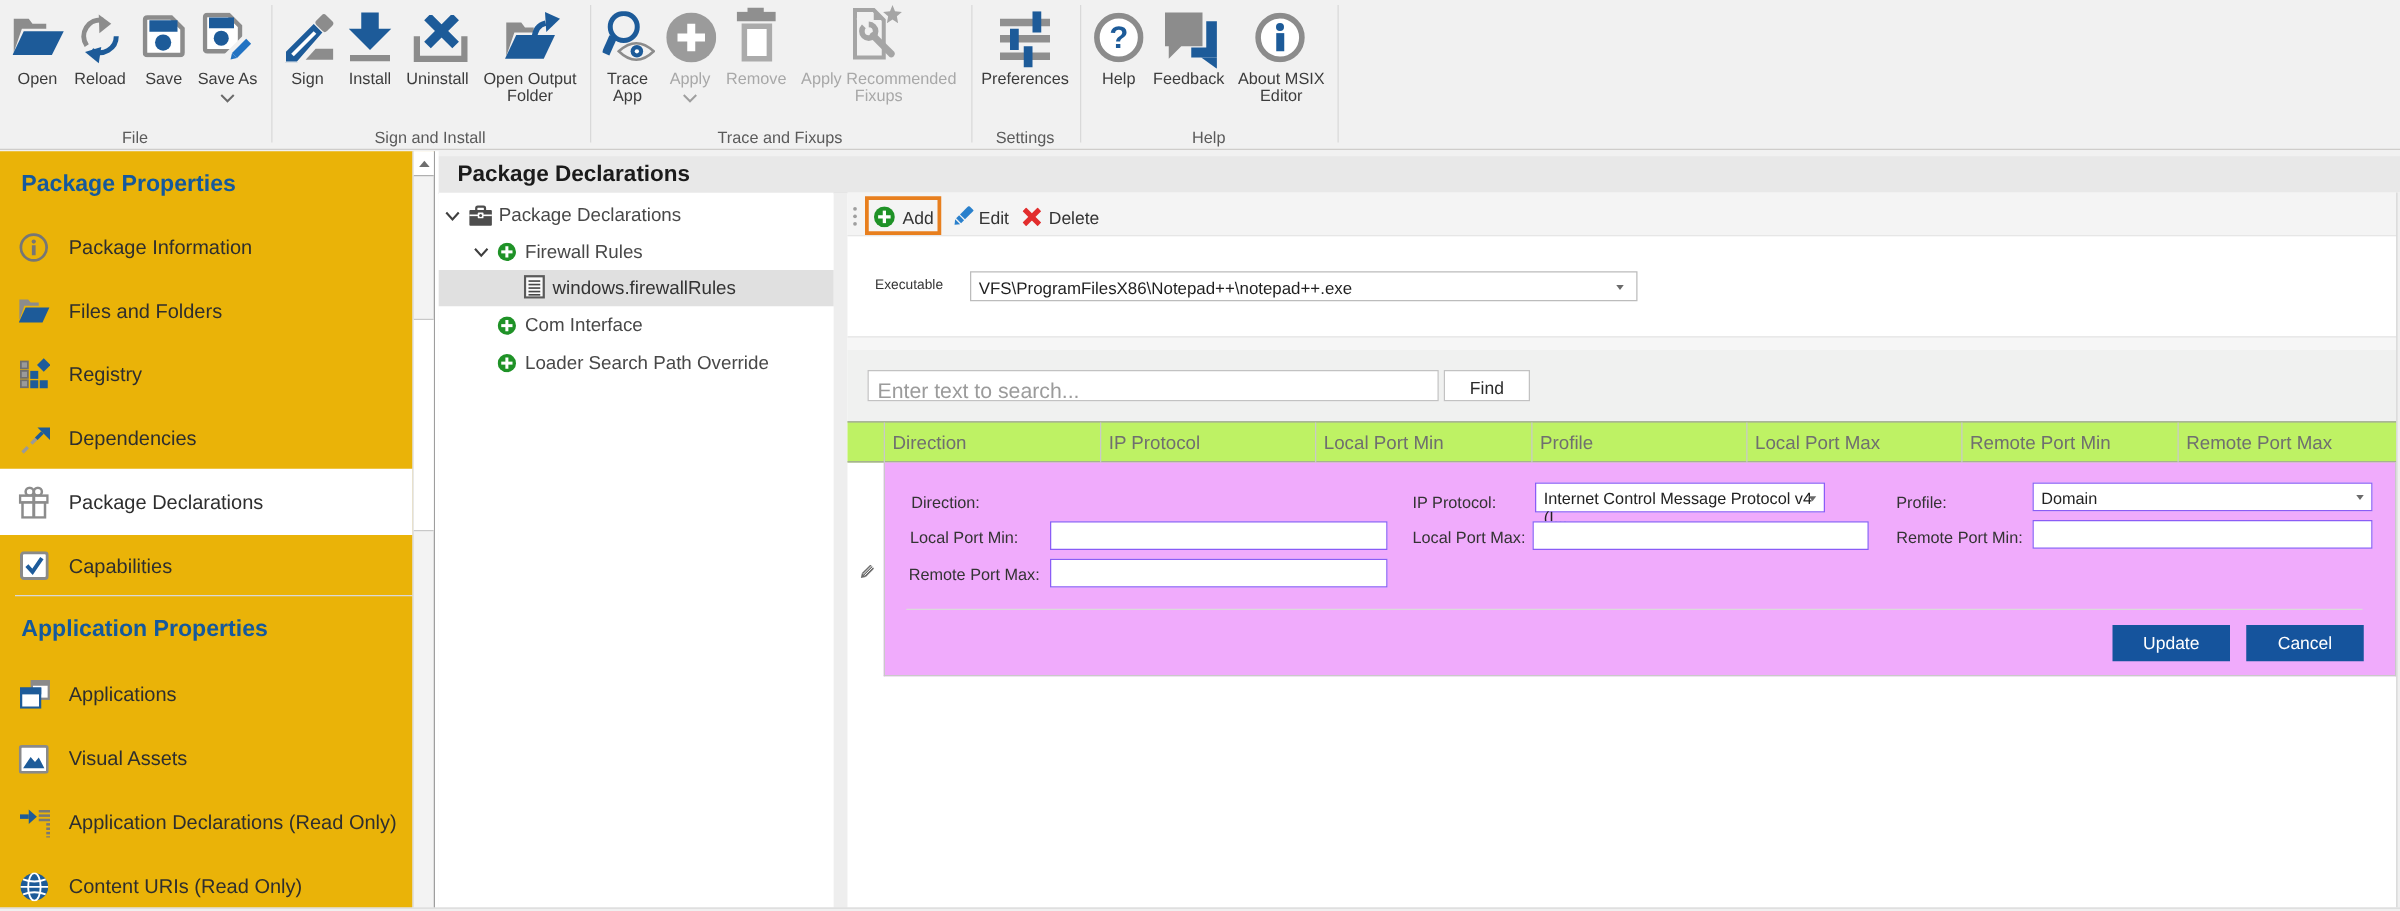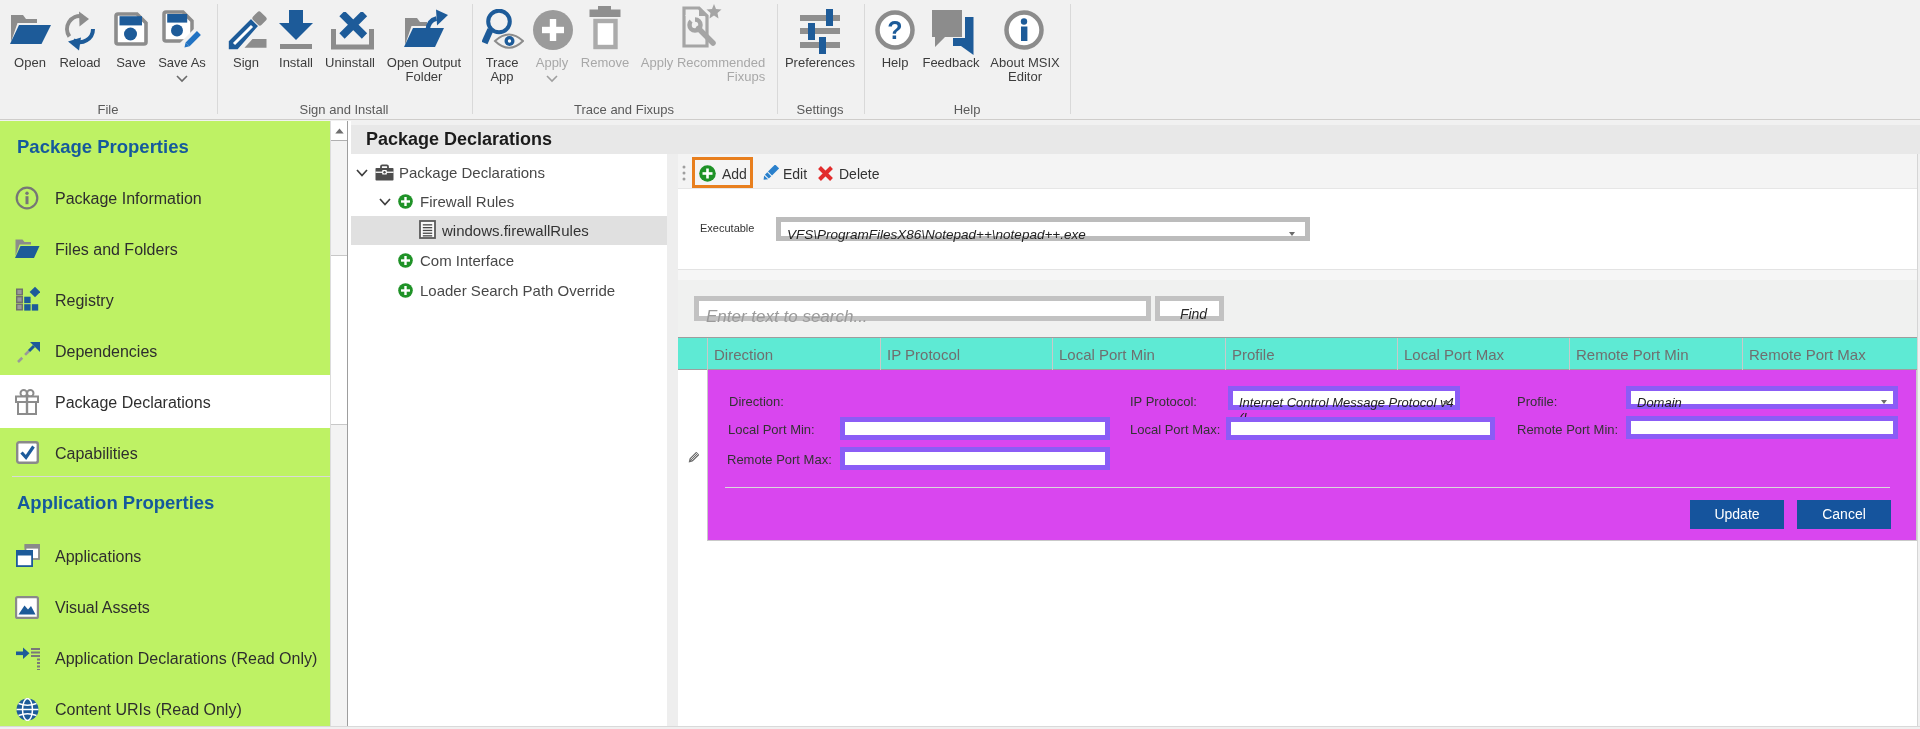--- a/index.html
+++ b/index.html
@@ -6,21 +6,21 @@
 html,body{width:1920px;height:729px;overflow:hidden;background:#f1f1f1;font-family:"Liberation Sans",sans-serif;}
 .abs{position:absolute;}
 .rlbl{position:absolute;font-size:13px;color:#3c3c3c;text-align:center;transform:translateX(-50%);white-space:nowrap;line-height:14px;}
 .rlbl.dis{color:#a8a8a8;}
 .glbl{position:absolute;font-size:13px;color:#5a5a5a;text-align:center;transform:translateX(-50%);white-space:nowrap;}
 .sep{position:absolute;top:4px;height:110px;width:1px;background:#d9d9d9;}
 .sbitem{position:absolute;left:55px;font-size:16px;color:#2e2e2e;white-space:nowrap;line-height:19px;}
 .sbhead{position:absolute;left:17px;font-size:18.5px;font-weight:bold;color:#15599c;white-space:nowrap;line-height:20px;}
 .treetxt{position:absolute;font-size:15px;color:#484848;white-space:nowrap;}
 .flbl{position:absolute;font-size:13px;color:#333;white-space:nowrap;}
-.finput{position:absolute;background:#fff;border:5px solid #8b5cf6;font-style:italic;}
+.finput{position:absolute;background:#fff;border:1px solid #8b5cf6;}
 .combo-arrow{position:absolute;width:0;height:0;border-left:3.5px solid transparent;border-right:3.5px solid transparent;border-top:4.5px solid #6a6a6a;}
 .hdrtxt{position:absolute;font-size:16px;color:#6f6f6f;white-space:nowrap;}
 .btn{position:absolute;background:#15549d;color:#fff;font-size:14px;text-align:center;line-height:29px;}
 .hdrtxt{position:absolute;font-size:15px;color:#6f6f6f;white-space:nowrap;}
 </style>
 </head>
 <body>
 
 <div class="abs" style="left:0;top:0;width:1920px;height:120px;background:#f1f1f1;border-bottom:1px solid #cfcdcb;">
 <div class="sep" style="left:217px;"></div>
@@ -38,21 +38,21 @@
 <div class="rlbl" style="left:80px;top:56px;">Reload</div>
 <div class="rlbl" style="left:131px;top:56px;">Save</div>
 <div class="rlbl" style="left:182px;top:56px;">Save As</div>
 <div class="rlbl" style="left:246px;top:56px;">Sign</div>
 <div class="rlbl" style="left:296px;top:56px;">Install</div>
 <div class="rlbl" style="left:350px;top:56px;">Uninstall</div>
 <div class="rlbl" style="left:424px;top:56px;">Open Output<br>Folder</div>
 <div class="rlbl" style="left:502px;top:56px;">Trace<br>App</div>
 <div class="rlbl dis" style="left:552px;top:56px;">Apply</div>
 <div class="rlbl dis" style="left:605px;top:56px;">Remove</div>
-<div class="rlbl dis" style="left:703px;top:56px;text-align:right;">Apply Recommended<br>Fixups</div>
+<div class="rlbl dis" style="left:703px;top:56px;">Apply Recommended<br>Fixups</div>
 <div class="rlbl" style="left:820px;top:56px;">Preferences</div>
 <div class="rlbl" style="left:895px;top:56px;">Help</div>
 <div class="rlbl" style="left:951px;top:56px;">Feedback</div>
 <div class="rlbl" style="left:1025px;top:56px;">About MSIX<br>Editor</div>
 
 <svg class="abs" style="left:175px;top:74px;" width="14" height="10">
       <path d="M2,2 L7,7 L12,2" fill="none" stroke="#6a6a6a" stroke-width="1.6"></path>
     </svg>
 <svg class="abs" style="left:545px;top:74px;" width="14" height="10">
       <path d="M2,2 L7,7 L12,2" fill="none" stroke="#9f9f9f" stroke-width="1.6"></path>
@@ -162,21 +162,21 @@
 <polygon points="31,37 43.5,37 43.5,46" fill="#1d5b99"></polygon>
 </svg>
 
 <svg class="abs" style="left:1004px;top:10px;" width="40" height="40" viewBox="0 0 40 40">
 <circle cx="20" cy="20" r="17.5" fill="#fff" stroke="#8c8c8c" stroke-width="4.5"></circle>
 <circle cx="20" cy="11.5" r="3.2" fill="#1d5b99"></circle>
 <rect x="17" y="16.5" width="6.4" height="14.5" fill="#1d5b99"></rect>
 </svg>
 </div>
 
-<div class="abs" style="left:0;top:121px;width:348px;height:608px;background:#bef264;">
+<div class="abs" style="left:0;top:121px;width:348px;height:608px;background:#eab308;">
 
   <div class="abs" style="left:0;top:254px;width:330px;height:53px;background:#fff;"></div>
   <div class="sbhead" style="top:16px;">Package Properties</div>
   <div class="sbitem" style="top:68px;">Package Information</div>
   <div class="sbitem" style="top:119px;">Files and Folders</div>
   <div class="sbitem" style="top:170px;">Registry</div>
   <div class="sbitem" style="top:221px;">Dependencies</div>
   <div class="sbitem" style="top:272px;">Package Declarations</div>
   <div class="sbitem" style="top:323px;">Capabilities</div>
   <div class="abs" style="left:12px;top:355px;width:318px;height:1px;background:#d9d9d9;"></div>
@@ -368,38 +368,38 @@
 
   <div class="abs" style="left:0;top:115px;width:1242px;height:11px;background:#f6f6f6;border-top:1px solid #e3e3e3;"></div>
   <div class="abs" style="left:0;top:126px;width:1242px;height:57px;background:#f0f1f0;"></div>
   <div class="finput" style="left:16px;top:142px;width:457px;height:25px;border-color:#c2c2c2;">
     <div class="abs" style="left:7px;top:6px;font-size:17px;color:#9b9b9b;">Enter text to search...</div>
   </div>
   <div class="finput" style="left:477px;top:142px;width:69px;height:25px;border-color:#c2c2c2;">
     <div class="abs" style="left:0;top:5px;width:67px;text-align:center;font-size:14px;color:#2a2a2a;">Find</div>
   </div>
 
-  <div class="abs" style="left:0;top:183px;width:1240px;height:33px;background:#5eead4;border-top:1px solid #9e9e9e;border-bottom:1px solid #9e9e9e;">
+  <div class="abs" style="left:0;top:183px;width:1240px;height:33px;background:#bef264;border-top:1px solid #9e9e9e;border-bottom:1px solid #9e9e9e;">
     <div class="abs" style="left:29px;top:0;width:1px;height:32px;background:#c9c9c9;"></div>
     <div class="abs" style="left:202px;top:0;width:1px;height:32px;background:#c9c9c9;"></div>
     <div class="abs" style="left:374px;top:0;width:1px;height:32px;background:#c9c9c9;"></div>
     <div class="abs" style="left:547px;top:0;width:1px;height:32px;background:#c9c9c9;"></div>
     <div class="abs" style="left:719px;top:0;width:1px;height:32px;background:#c9c9c9;"></div>
     <div class="abs" style="left:891px;top:0;width:1px;height:32px;background:#c9c9c9;"></div>
     <div class="abs" style="left:1064px;top:0;width:1px;height:32px;background:#c9c9c9;"></div>
     <div class="hdrtxt" style="left:36px;top:8px;">Direction</div>
     <div class="hdrtxt" style="left:209px;top:8px;">IP Protocol</div>
     <div class="hdrtxt" style="left:381px;top:8px;">Local Port Min</div>
     <div class="hdrtxt" style="left:554px;top:8px;">Profile</div>
     <div class="hdrtxt" style="left:726px;top:8px;">Local Port Max</div>
     <div class="hdrtxt" style="left:898px;top:8px;">Remote Port Min</div>
     <div class="hdrtxt" style="left:1071px;top:8px;">Remote Port Max</div>
   </div>
 
-  <div class="abs" style="left:29px;top:216px;width:1210px;height:171px;background:#d946ef;border-left:1px solid #c9c9c9;border-right:1px solid #c9c9c9;border-bottom:1px solid #c9c9c9;">
+  <div class="abs" style="left:29px;top:216px;width:1210px;height:171px;background:#f0abfc;border-left:1px solid #c9c9c9;border-right:1px solid #c9c9c9;border-bottom:1px solid #c9c9c9;">
     <div class="abs" style="left:17px;top:117px;width:1165px;height:1px;background:#dadada;"></div>
     <div class="btn" style="left:982px;top:130px;width:94px;height:29px;">Update</div>
     <div class="btn" style="left:1089px;top:130px;width:94px;height:29px;">Cancel</div>
   </div>
 
   <svg class="abs" style="left:9px;top:297.5px;" width="12" height="13" viewBox="0 0 12 13">
     <g transform="rotate(45 6 6)">
         <rect x="3.9" y="-0.8" width="4.4" height="9.6" fill="#6e6e6e"></rect>
         <line x1="5.3" y1="-0.8" x2="5.3" y2="8.8" stroke="#fff" stroke-width="0.7"></line>
         <line x1="6.7" y1="-0.8" x2="6.7" y2="8.8" stroke="#fff" stroke-width="0.7"></line>

